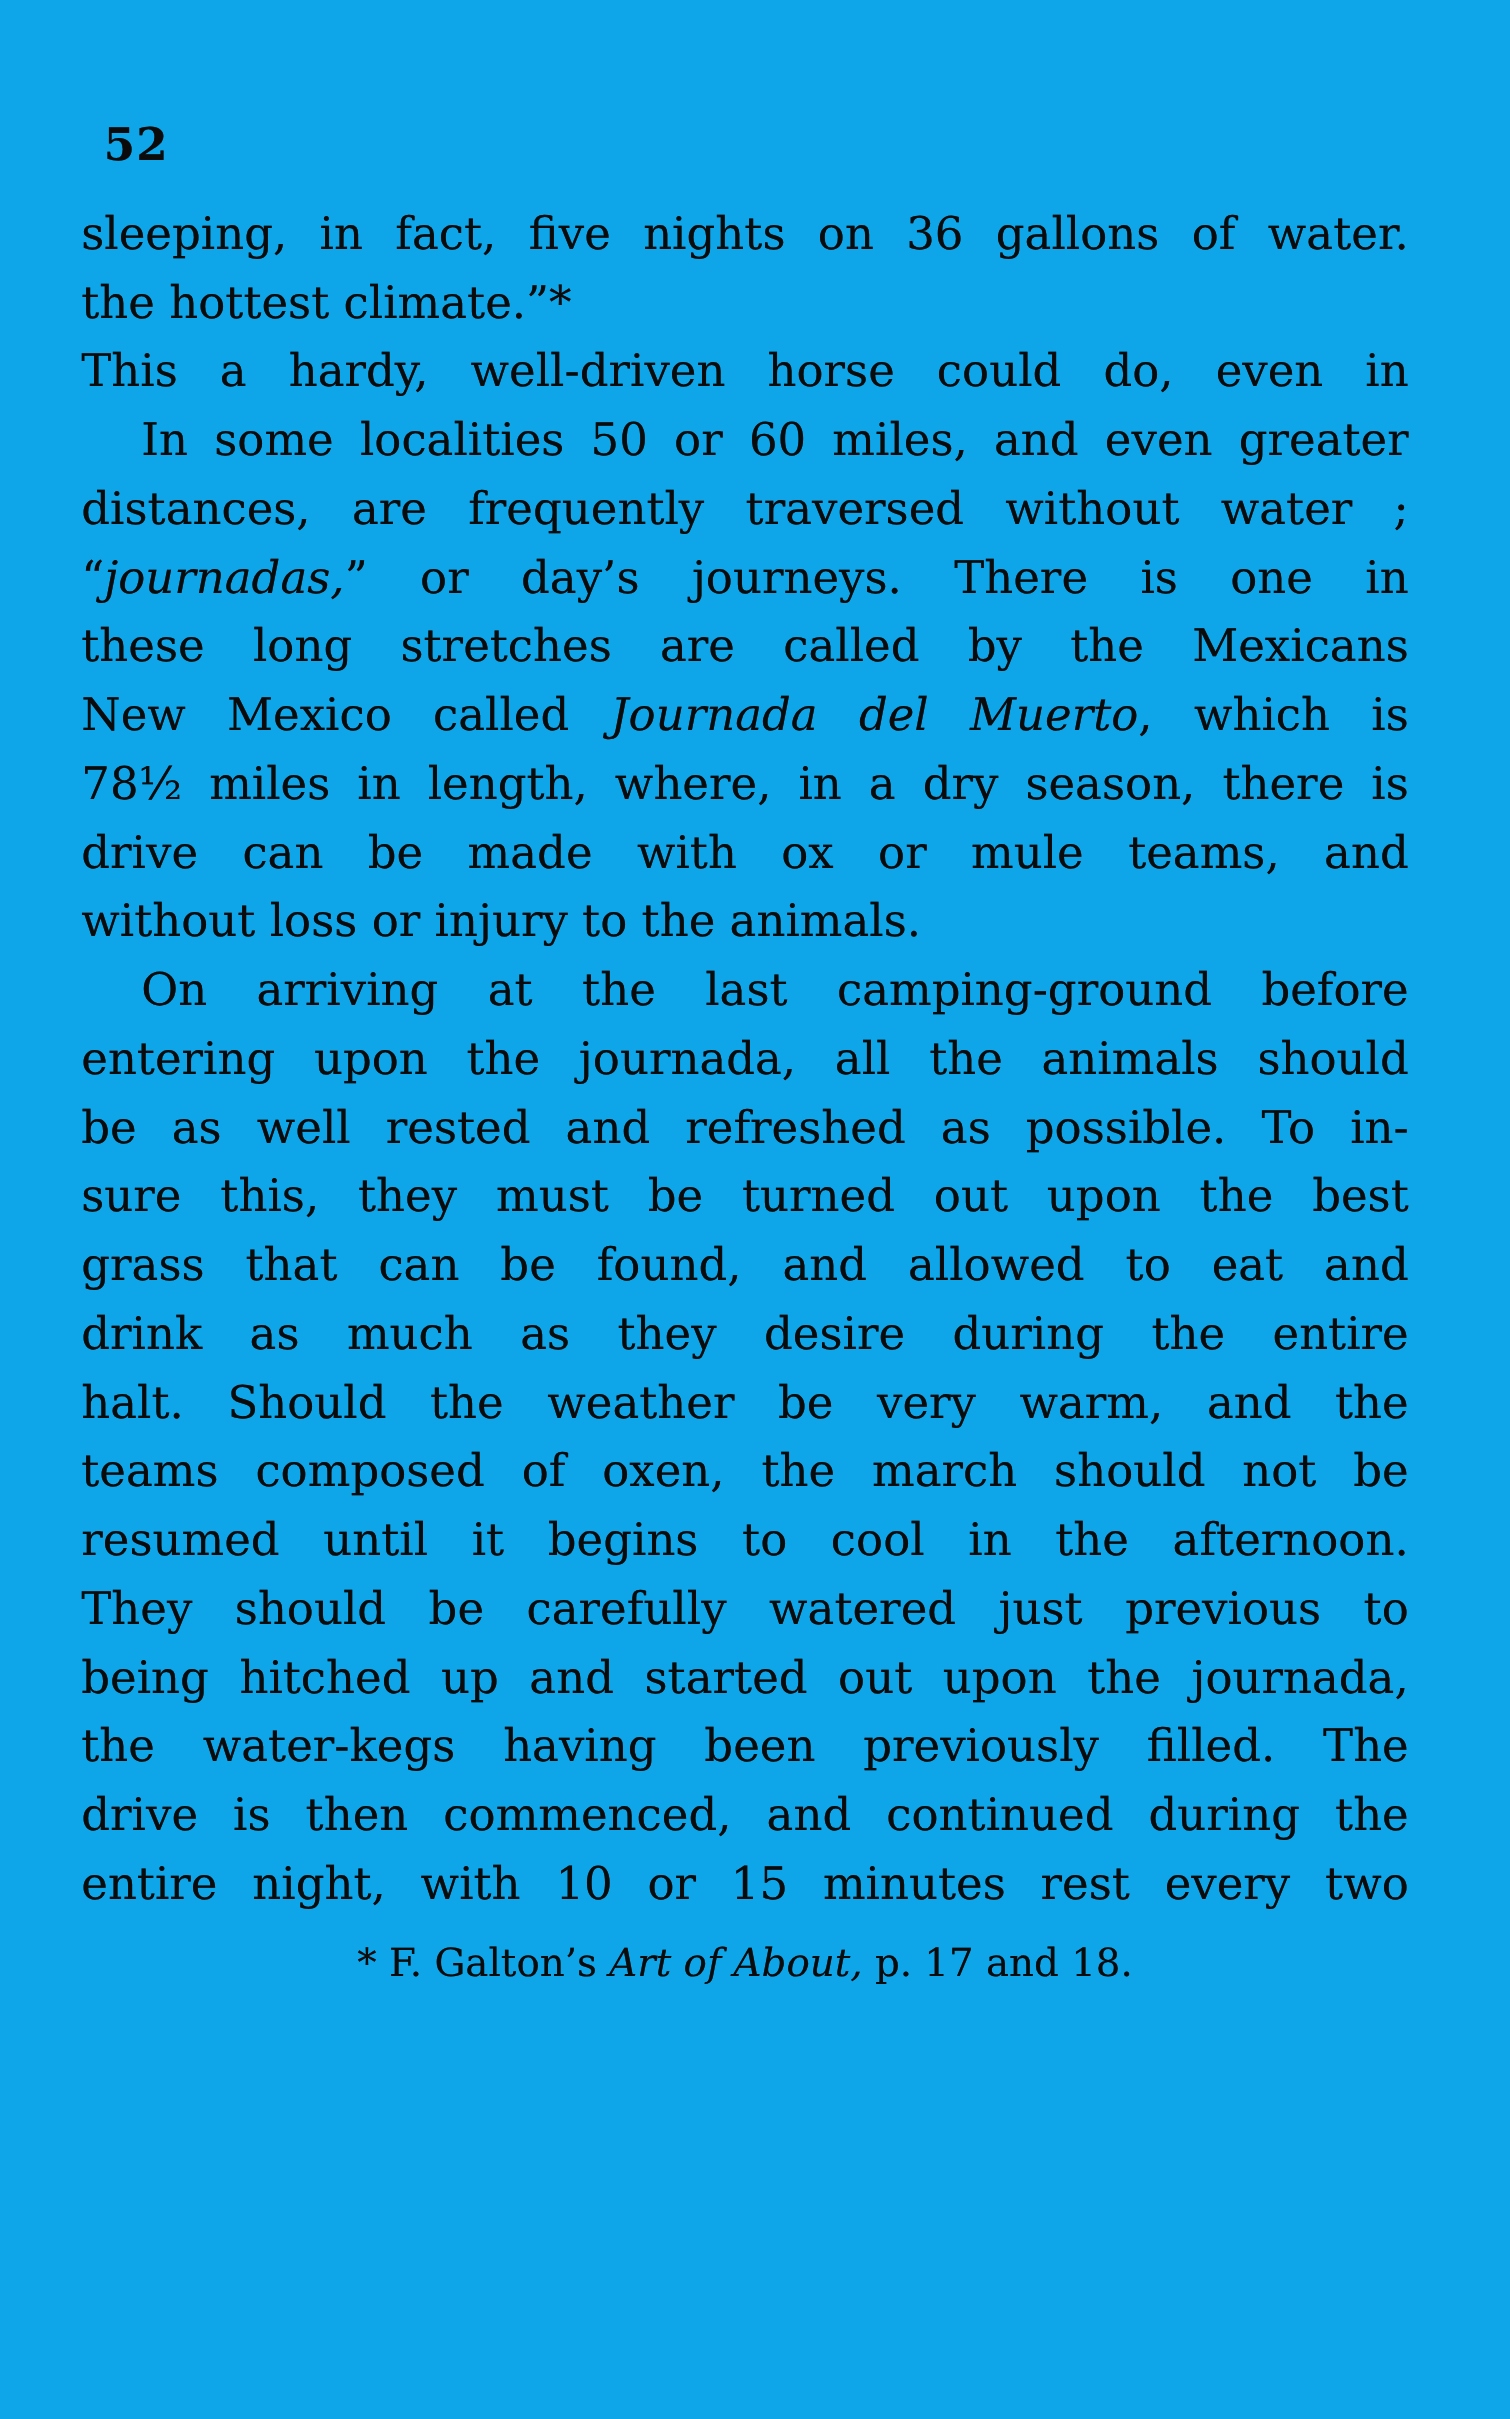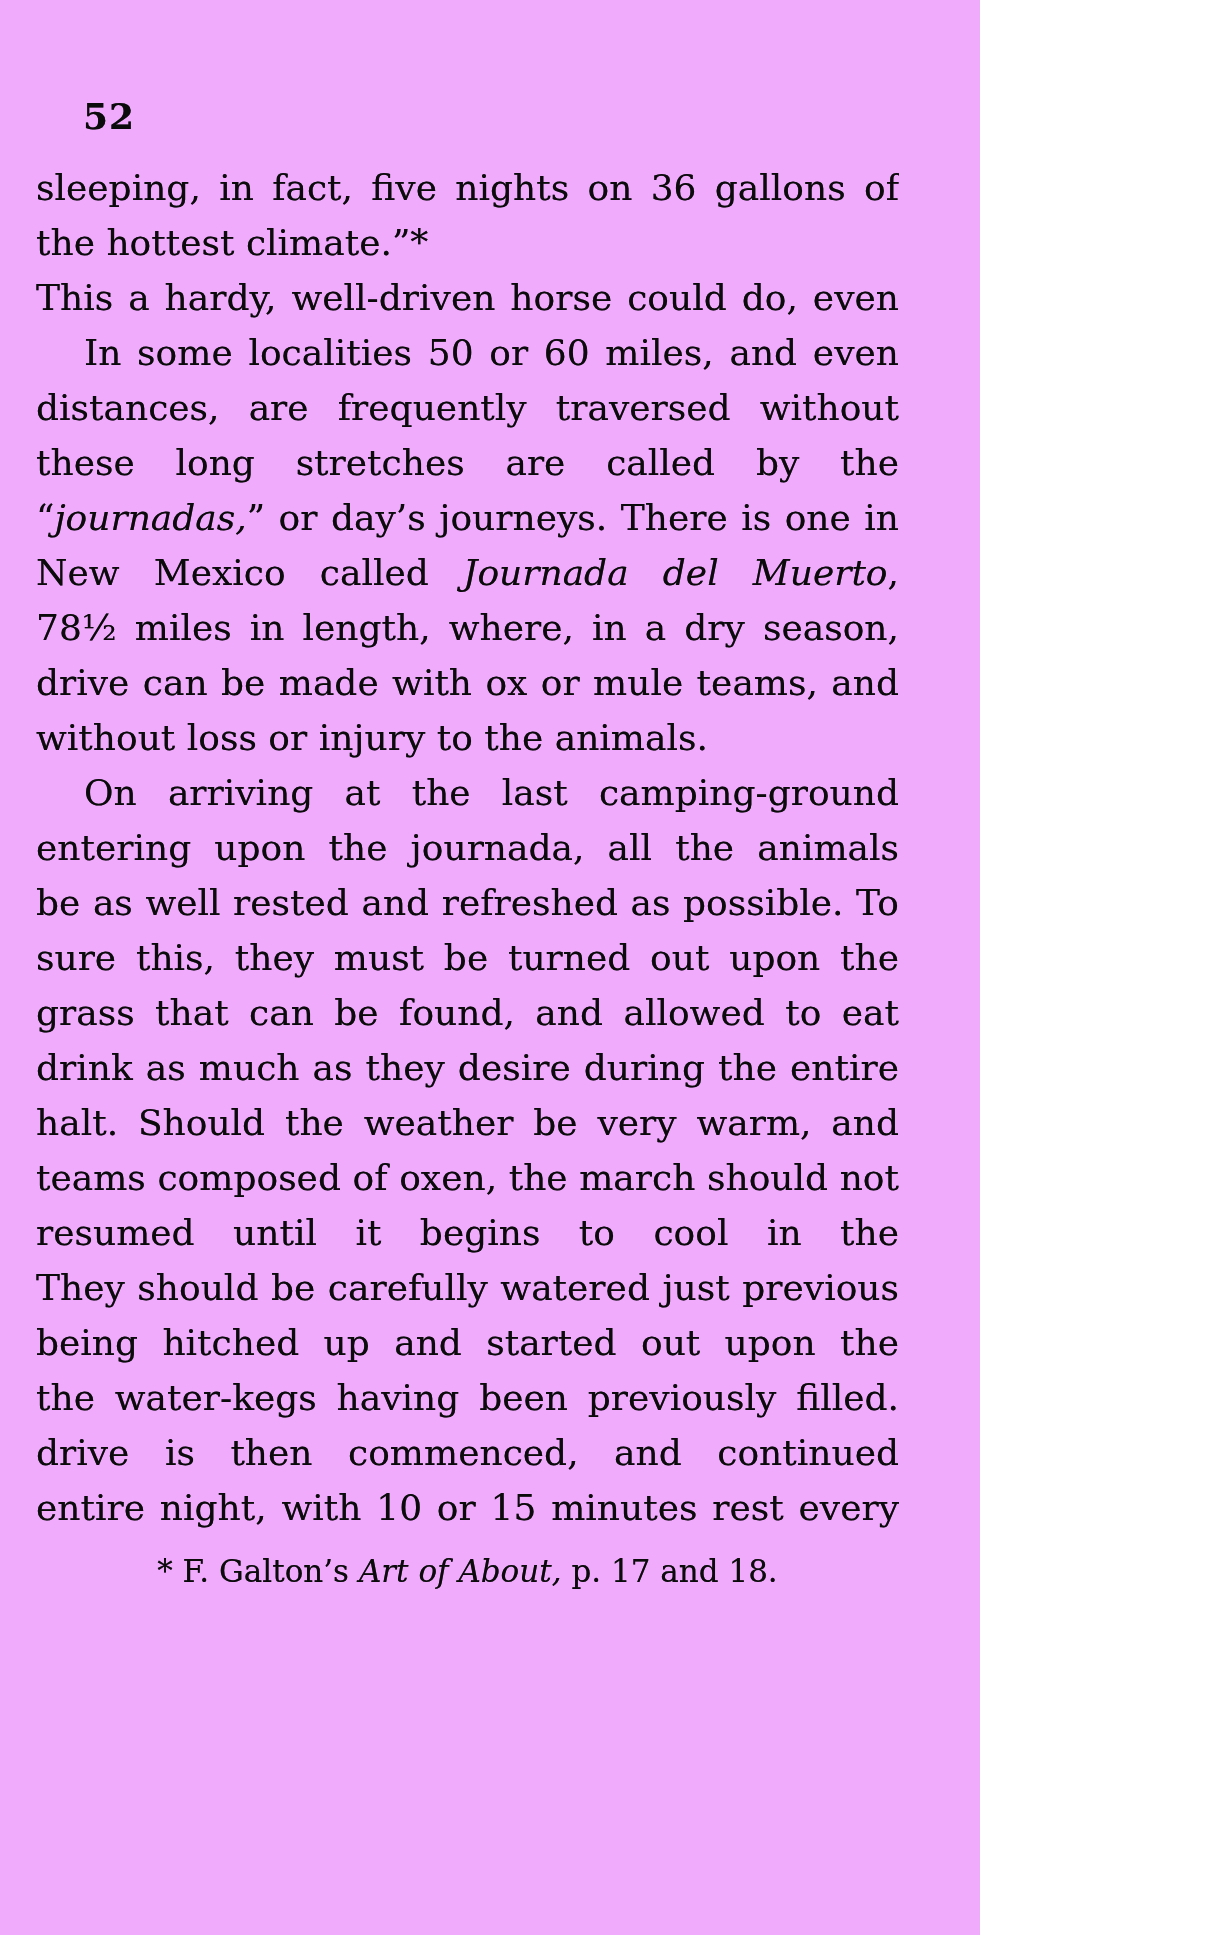--- a/index.html
+++ b/index.html
@@ -2,23 +2,23 @@
 <html><head>
 <meta charset="utf-8">
 <style>
   html, body {
     margin: 0;
     padding: 0;
     background: #ffffff;
   }
   .page {
     position: relative;
-    width: 980px;
+    width: 1208px;
     height: 1935px;
-    background: #f0abfc;
+    background: #0ea5e9;
     overflow: hidden;
     font-family: "DejaVu Serif", "Liberation Serif", serif;
     color: #0b0b0b;
     text-shadow: 0 0 0.5px rgba(10,10,10,0.6);
   }
   .running-header {
     position: relative;
     margin: 95px 81px 0 83px;
     height: 42px;
   }
@@ -34,21 +34,21 @@
     position: absolute;
     left: 50%;
     top: 3px;
     transform: translateX(-50%);
     font-size: 30px;
     letter-spacing: 4px;
     word-spacing: 18px;
     white-space: nowrap;
   }
   .body-text {
-    margin: 23px 81px 0 36px;
+    margin: 23px 81px 0 65px;
   }
   .line {
     height: 55px;
     line-height: 55px;
     font-size: 36px;
     text-align: justify;
     text-align-last: justify;
     overflow: hidden;
     white-space: normal;
   }
@@ -88,22 +88,22 @@
 
   <div class="body-text">
 
     <div class="line">sleeping, in fact, five nights on 36 gallons of water.</div>
     <div class="line end">the hottest climate.”*</div>
     <div class="line">This a hardy, well-driven horse could do, even in</div>
 
 
     <div class="line indent">In some localities 50 or 60 miles, and even greater</div>
     <div class="line">distances, are frequently traversed without water ;</div>
+    <div class="line"><span>“</span><span class="it">journadas,</span><span>” or day’s journeys.  There is one in</span></div>
     <div class="line">these long stretches are called by the Mexicans</div>
-    <div class="line"><span>“</span><span class="it">journadas,</span><span>” or day’s journeys.  There is one in</span></div>
     <div class="line"><span>New Mexico called </span><span class="it">Journada del Muerto</span><span>, which is</span></div>
     <div class="line">78½ miles in length, where, in a dry season, there is</div>
     <div class="line">drive can be made with ox or mule teams, and</div>
     <div class="line end">without loss or injury to the animals.</div>
 
     <div class="line indent">On arriving at the last camping-ground before</div>
     <div class="line">entering upon the journada, all the animals should</div>
     <div class="line">be as well rested and refreshed as possible.  To in-</div>
     <div class="line">sure this, they must be turned out upon the best</div>
     <div class="line">grass that can be found, and allowed to eat and</div>

